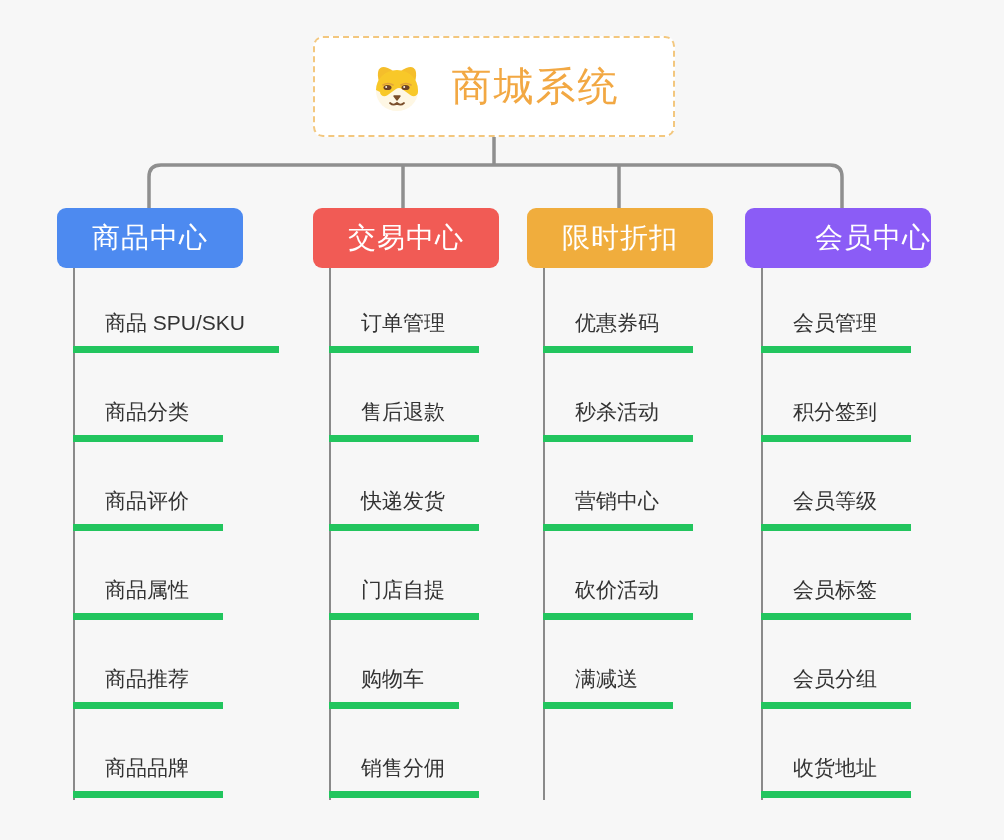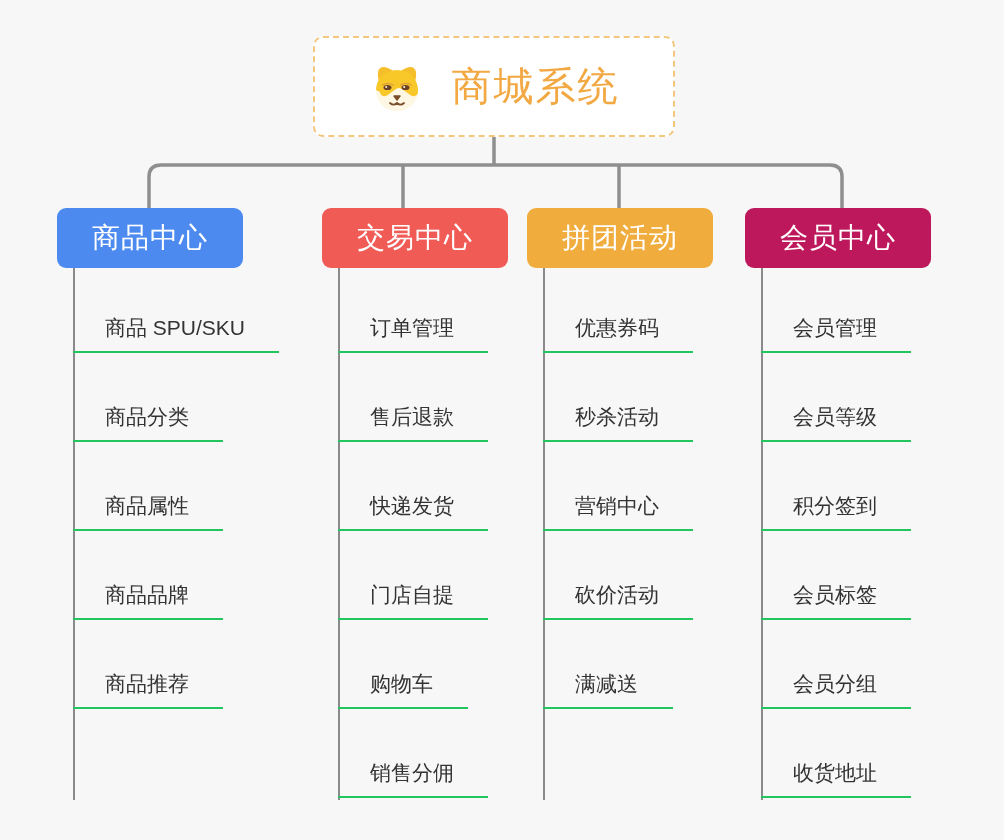--- a/index.html
+++ b/index.html
@@ -73,21 +73,21 @@
     left:16px;top:56px;
   }
   .item{
     box-sizing:border-box;
     height:89px;
     display:flex;
     align-items:flex-end;
     width:max-content;
     min-width:130px;
     padding:0 34px 9px 32px;
-    border-bottom:2px solid #22c55e;
+    border-bottom:7px solid #22c55e;
     font-size:21px;
     color:#333333;
     white-space:nowrap;
   }
 </style>
 </head>
 <body>
 
 <div id="canvas">
 
@@ -122,62 +122,63 @@
   </div>
 
     <div class="column" style="left: 57px;">
       <div class="branch-node" style="background: rgb(77, 138, 240);">
         <span class="branch-label">商品中心</span>
       </div>
       <div class="v-line"></div>
       <div class="items">
         <div class="item">商品 SPU/SKU</div>
         <div class="item">商品分类</div>
+        <div class="item">商品评价</div>
         <div class="item">商品属性</div>
+        <div class="item">商品推荐</div>
         <div class="item">商品品牌</div>
-        <div class="item">商品推荐</div>
       </div>
     </div>
 
-    <div class="column" style="left: 322px;">
+    <div class="column" style="left: 313px;">
       <div class="branch-node" style="background: rgb(241, 91, 85);">
         <span class="branch-label">交易中心</span>
       </div>
       <div class="v-line"></div>
       <div class="items">
         <div class="item">订单管理</div>
         <div class="item">售后退款</div>
         <div class="item">快递发货</div>
         <div class="item">门店自提</div>
         <div class="item">购物车</div>
         <div class="item">销售分佣</div>
       </div>
     </div>
 
     <div class="column" style="left: 527px;">
       <div class="branch-node" style="background: rgb(240, 173, 61);">
-        <span class="branch-label">拼团活动</span>
+        <span class="branch-label">限时折扣</span>
       </div>
       <div class="v-line"></div>
       <div class="items">
         <div class="item">优惠券码</div>
         <div class="item">秒杀活动</div>
         <div class="item">营销中心</div>
         <div class="item">砍价活动</div>
         <div class="item">满减送</div>
       </div>
     </div>
 
     <div class="column" style="left: 745px;">
-      <div class="branch-node" style="background: #be185d;">
+      <div class="branch-node" style="background: #8b5cf6; justify-content: flex-end;">
         <span class="branch-label">会员中心</span>
       </div>
       <div class="v-line"></div>
       <div class="items">
         <div class="item">会员管理</div>
+        <div class="item">积分签到</div>
         <div class="item">会员等级</div>
-        <div class="item">积分签到</div>
         <div class="item">会员标签</div>
         <div class="item">会员分组</div>
         <div class="item">收货地址</div>
       </div>
     </div>
   </div>
 
 </body></html>

